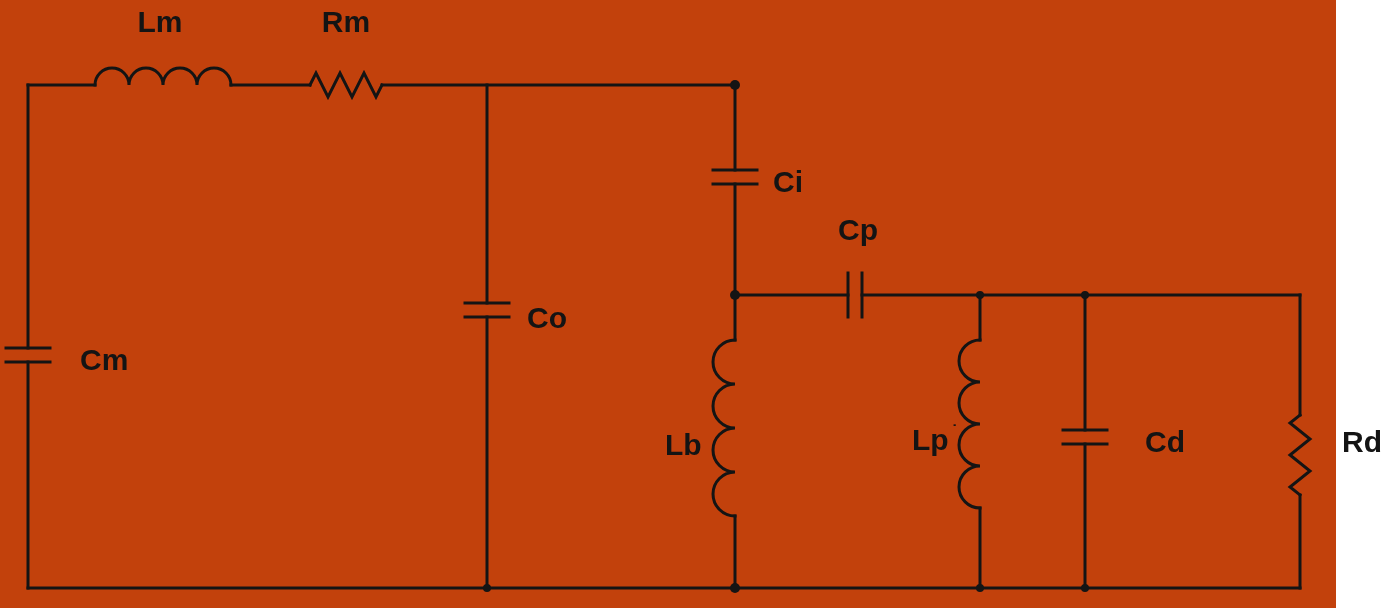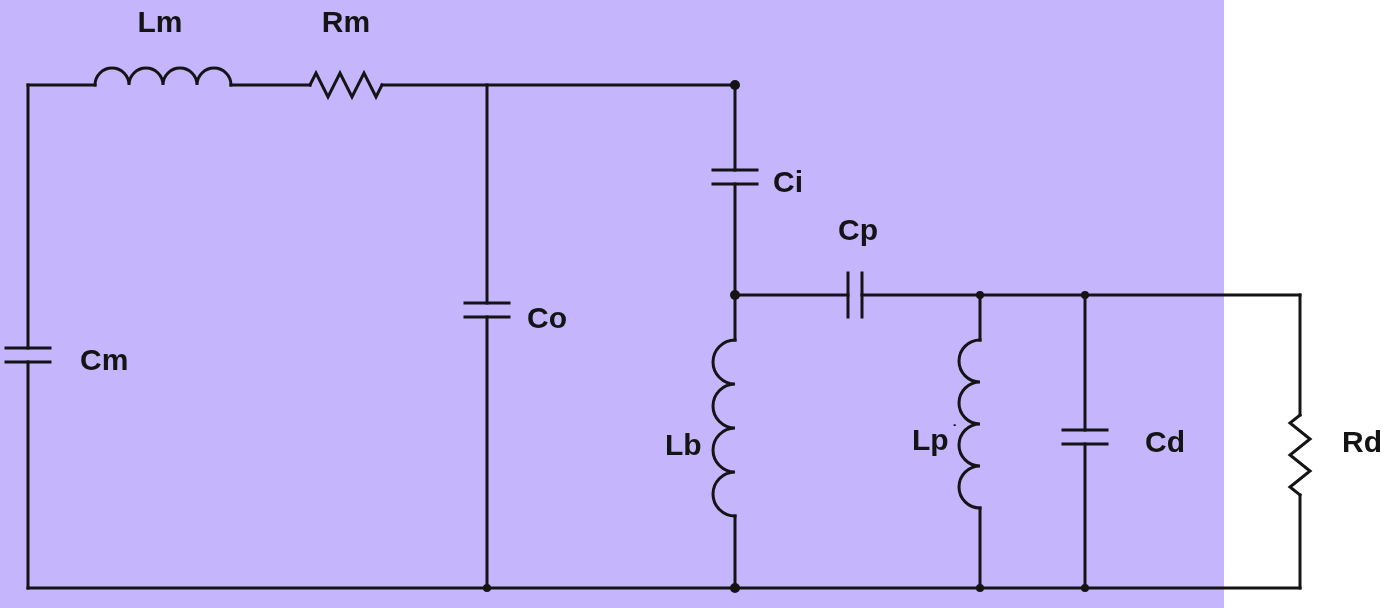--- a/index.html
+++ b/index.html
@@ -6,23 +6,23 @@
     margin: 0;
     padding: 0;
     background: #ffffff;
     width: 1400px;
     height: 608px;
     overflow: hidden;
     font-family: "Liberation Sans", sans-serif;
   }
   .canvas {
     position: relative;
-    width: 1224px;
+    width: 1336px;
     height: 608px;
-    background: #c4b5fd;
+    background: #c2410c;
   }
   svg {
     display: block;
   }
   .wire {
     stroke: #141414;
     stroke-width: 3;
     fill: none;
     stroke-linecap: square;
   }

